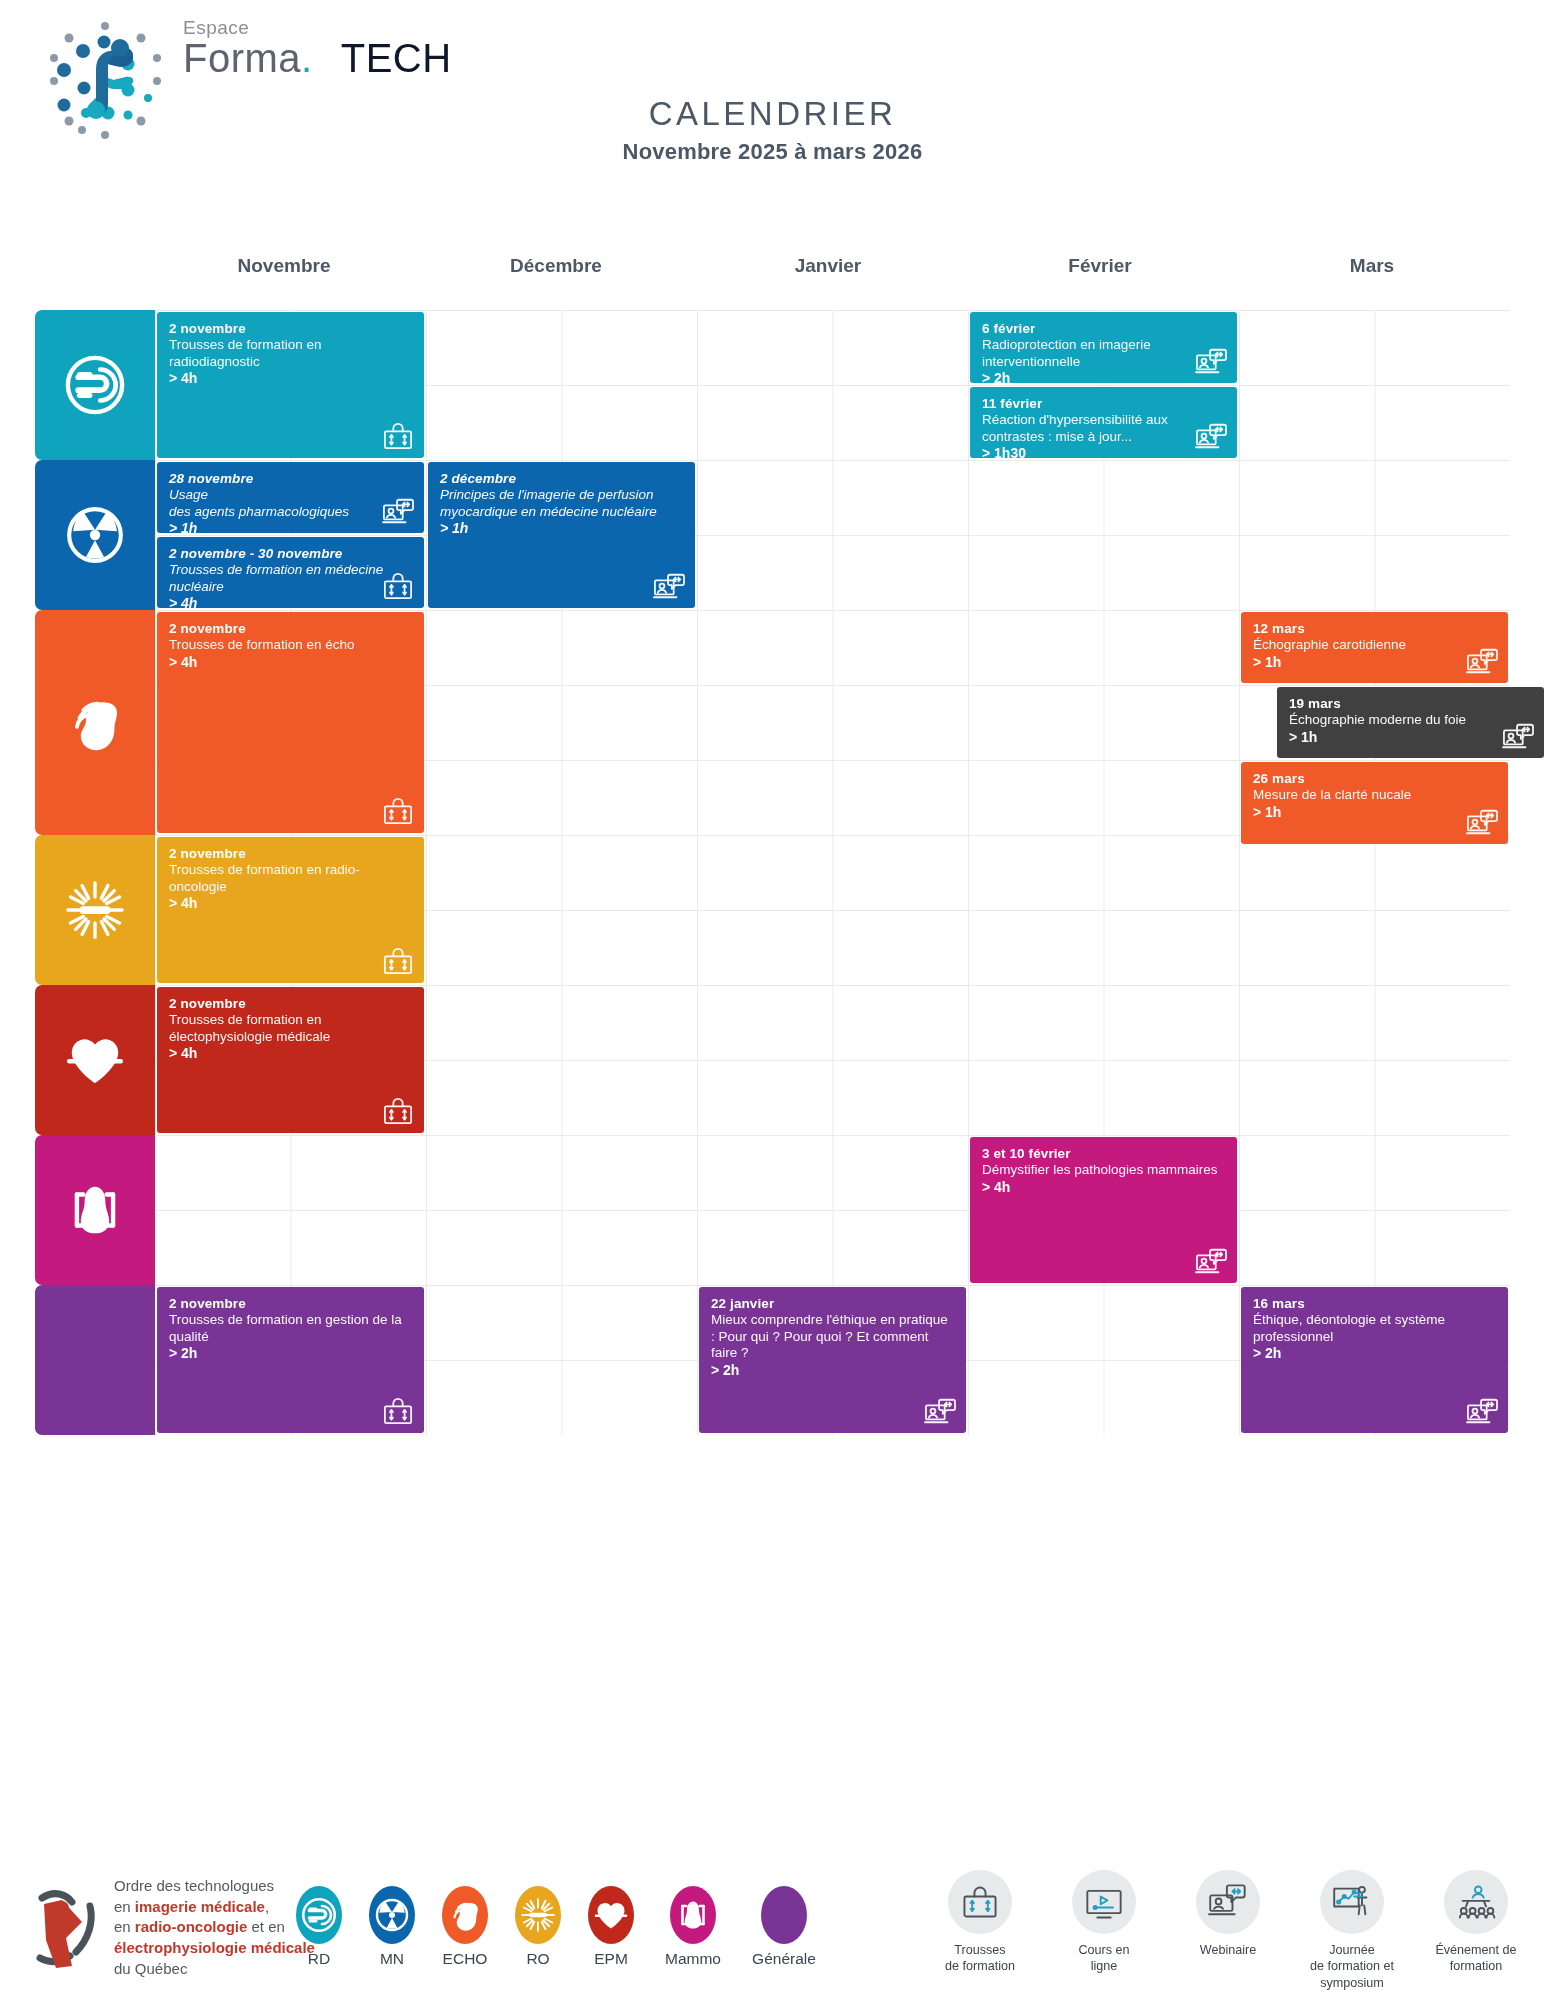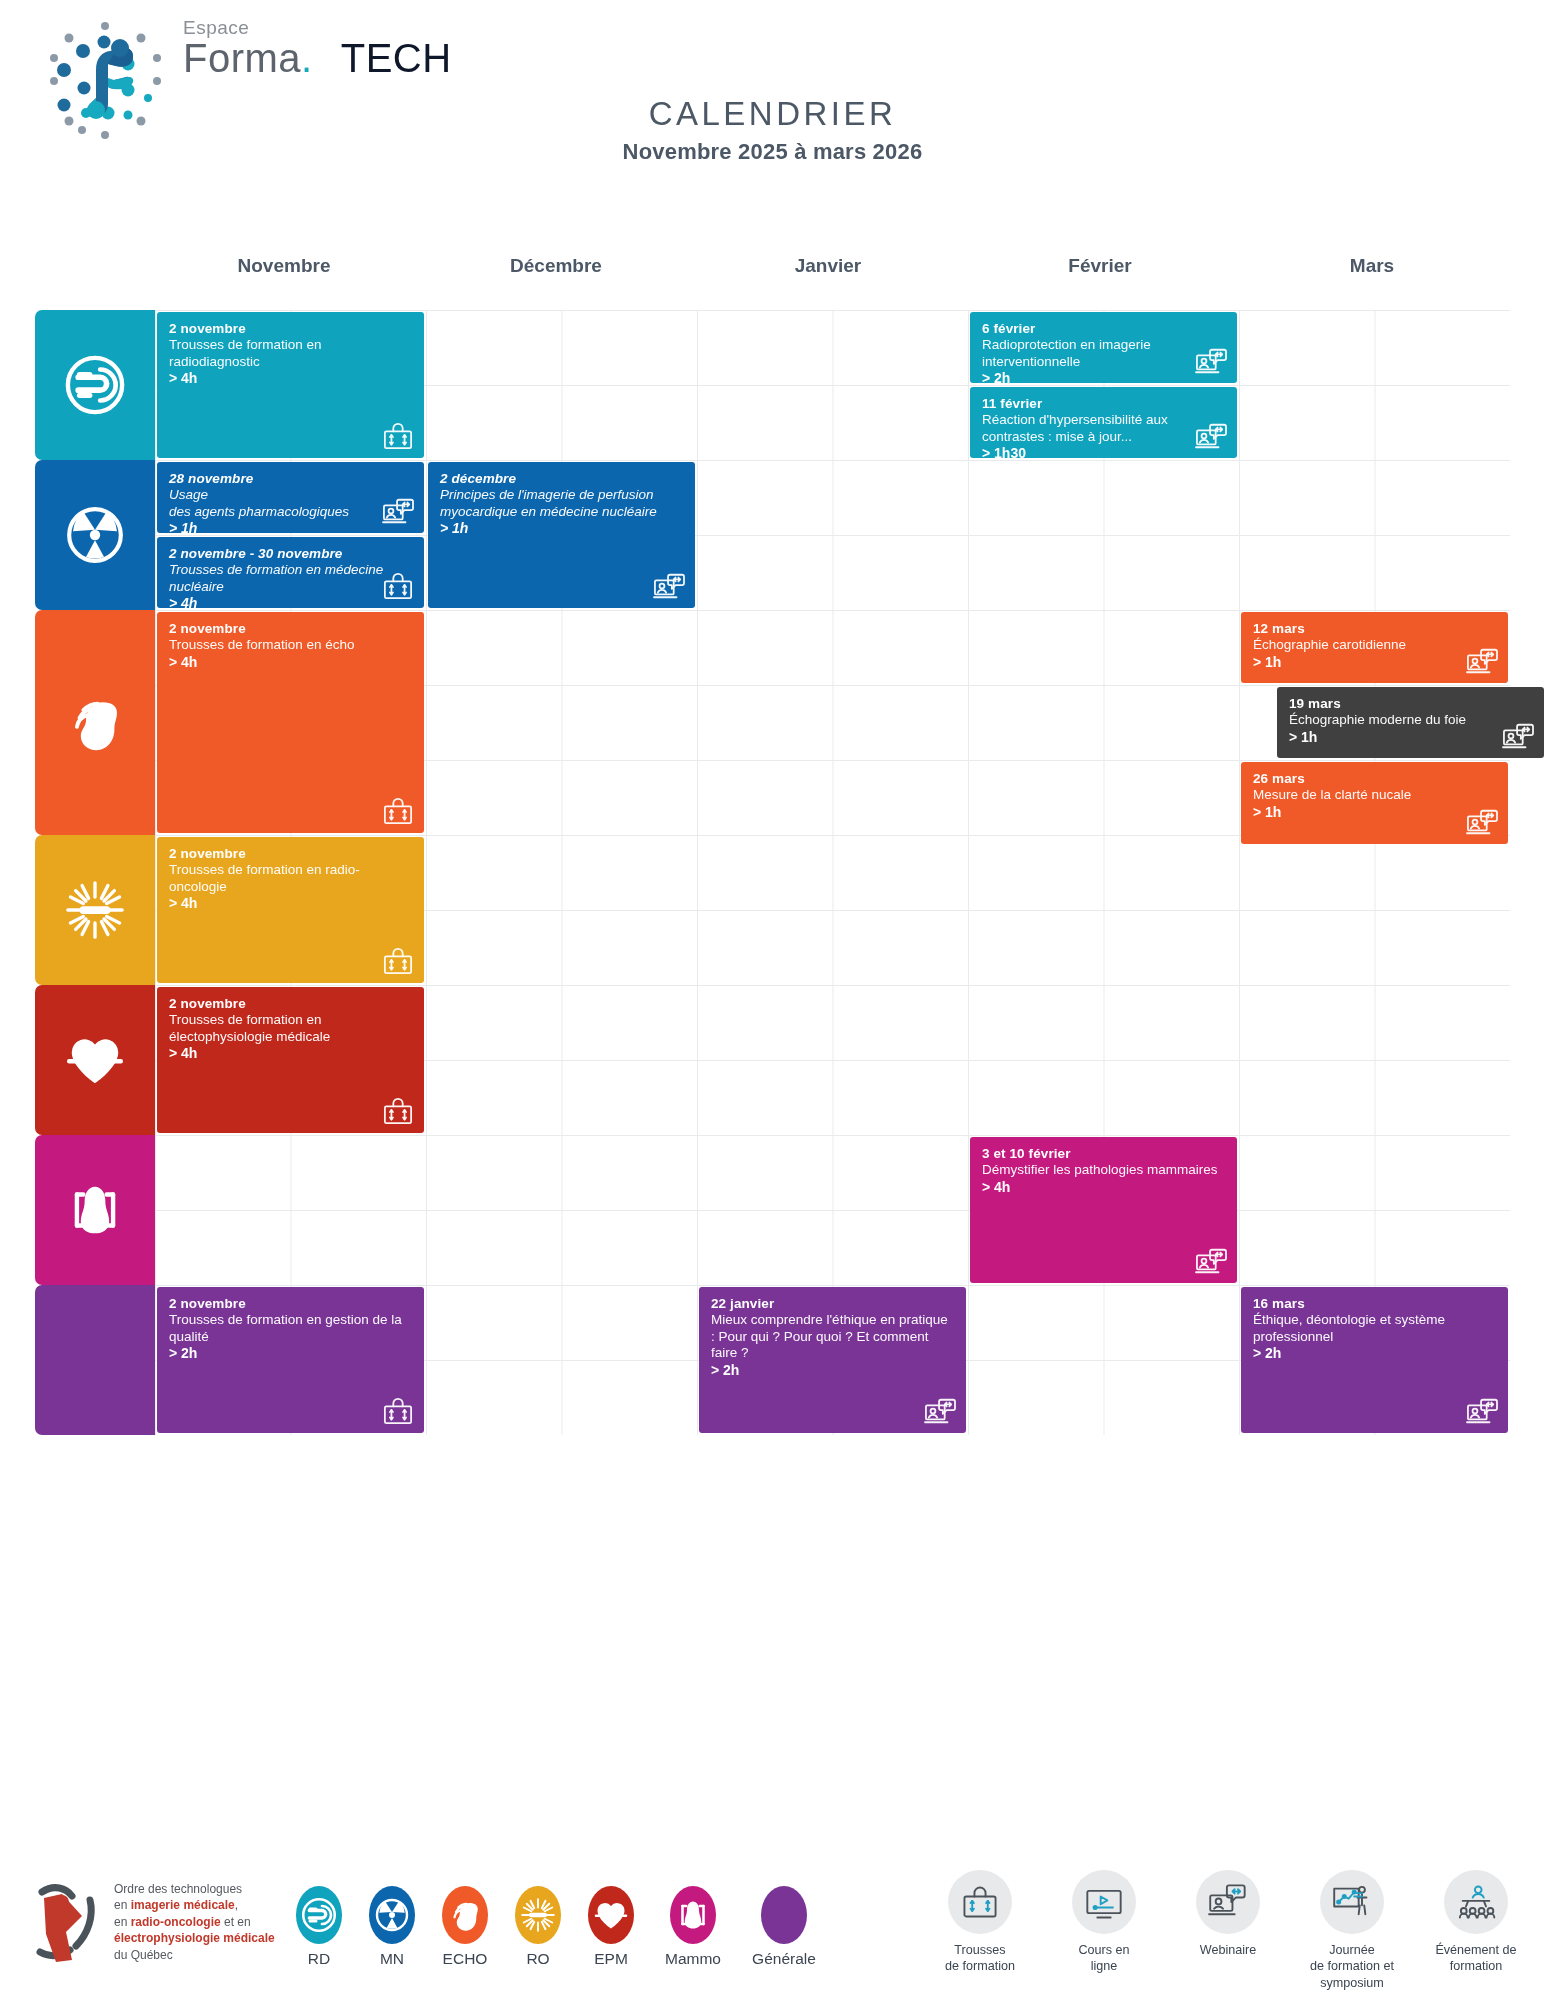--- a/index.html
+++ b/index.html
@@ -60,21 +60,21 @@
   }
   .ev .d { font-size:13.5px; font-weight:bold; letter-spacing:.1px; }
   .ev .t { font-size:13.5px; font-weight:400; opacity:.97; }
   .ev .h { font-size:14px; font-weight:bold; }
   .ev .fmt { position:absolute; right:9px; bottom:7px; width:34px; height:30px; opacity:.95; }
 
   
   .footer { position:absolute; left:0; top:1866px; width:1545px; height:134px; }
   .otimro { position:absolute; left:32px; top:10px; display:flex; align-items:center; }
   .otimro-mark { width:72px; height:92px; flex:0 0 72px; }
-  .otimro-txt { margin-left:10px; font-size:12px; line-height:1.38; color:#55595e; }
+  .otimro-txt { margin-left:10px; font-size:15px; line-height:1.38; color:#55595e; }
   .otimro-txt .hl { color:#c0392b; font-weight:bold; }
 
   .spec-legend { position:absolute; left:290px; top:20px; display:flex; align-items:flex-start; gap:15px; }
   .spec { text-align:center; width:58px; }
   .spec .bubble { width:46px; height:58px; margin:0 auto; border-radius:50%/50%; display:flex; align-items:center; justify-content:center; }
   .spec .lbl { margin-top:6px; font-size:15.5px; color:#3b4551; white-space:nowrap; }
   .spec.wide { width:76px; }
 
   .fmt-legend { position:absolute; left:930px; top:4px; display:flex; align-items:flex-start; gap:24px; }
   .fmt-item { width:100px; text-align:center; }

